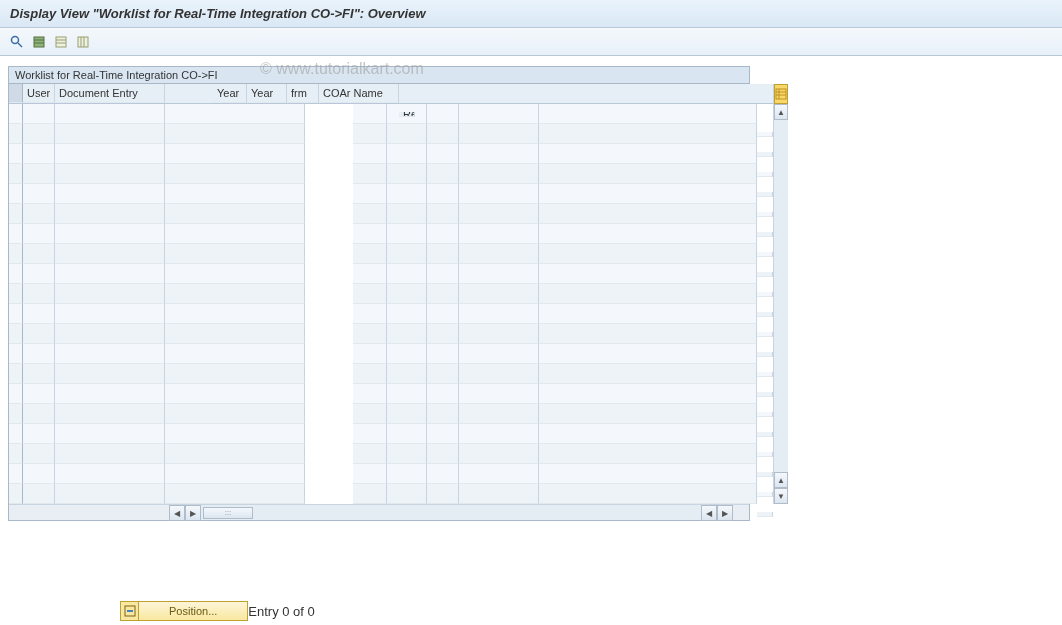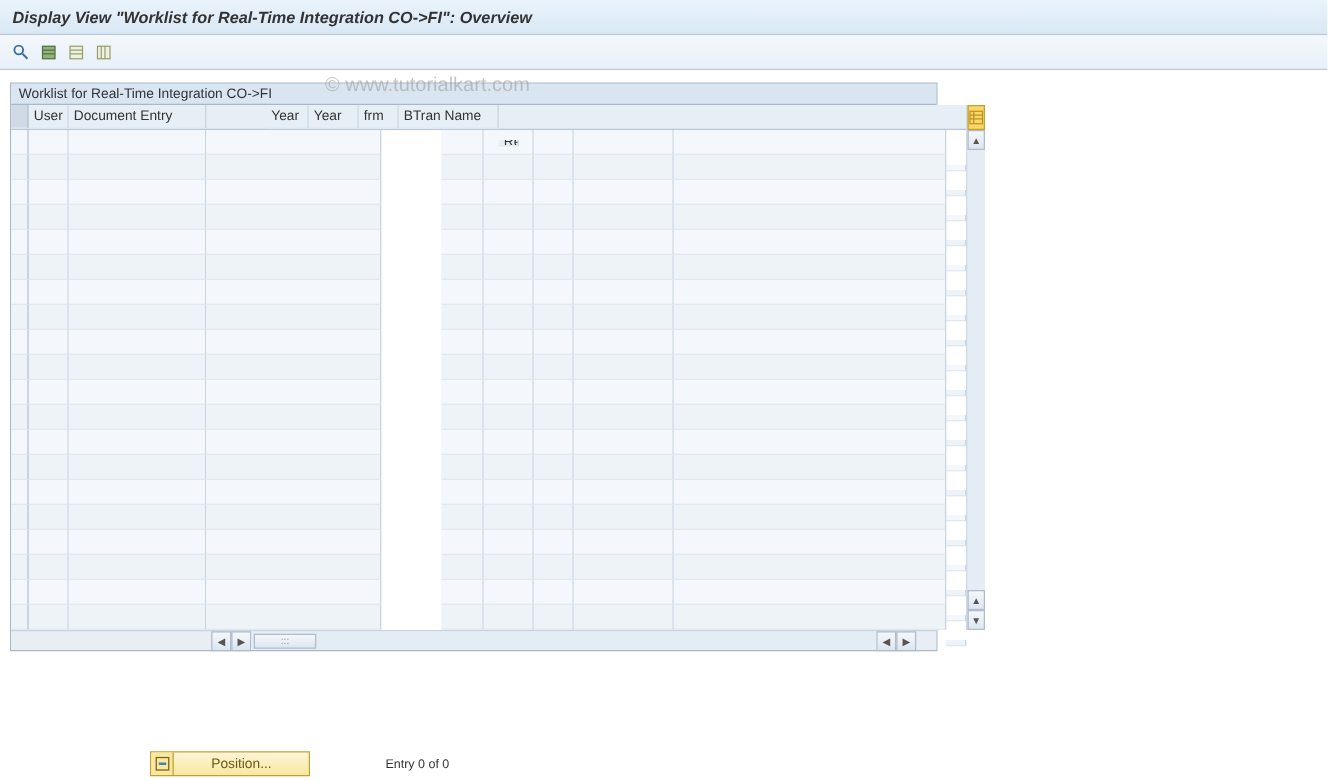--- a/index.html
+++ b/index.html
@@ -156,21 +156,20 @@
       margin-left:2px;
       display:flex;align-items:center;justify-content:center;
       font-size:8px;color:#88a;
     }
     .footer-bar {
       position:absolute;
       bottom:2px; left:0; right:0;
       display:flex;
       align-items:center;
       padding: 2px 0;
-      gap: 60px;
       padding-left:120px;
     }
     .position-btn {
       display:flex;
       align-items:center;
       border:1px solid #c0a030;
       background: linear-gradient(to bottom,#fef5d8,#f8e8a0);
       height:20px;
       cursor:pointer;
     }
@@ -179,21 +178,21 @@
       background:#f8e8a0;
       border-right:1px solid #c0a030;
       display:flex;align-items:center;justify-content:center;
     }
     .position-btn .label-part{
       padding: 0 30px;
       color:#6a5a10;
       font-size:11px;
     }
     .entry-text {
-      font-size:10px;
+      font-size:13px;
       color:#333;
     }
     .watermark {
       position:absolute;
       top:36px; left:260px;
       font-size:16px;
       color: rgba(160,160,160,0.6);
       font-family: Liberation Sans, sans-serif;
       pointer-events:none;
       margin-top:24px;
@@ -241,21 +240,21 @@
     <div class="table-title">Worklist for Real-Time Integration CO-&gt;FI</div>
     <div class="table-wrapper">
       <div class="table-main">
         <div class="table-header-row">
           <div class="th sel"></div>
           <div class="th col-coar">User</div>
           <div class="th col-docnum">Document Entry</div>
           <div class="th col-year">Year</div>
           <div class="th col-btran">Year</div>
           <div class="th col-frm">frm</div>
-          <div class="th col-user">BTran Name</div>
+          <div class="th col-user">COAr Name</div>
           <div class="th col-last">Re</div>
         </div>
         <div id="table-body">
             <div class="table-data-row">
               <div class="td sel"></div>
               <div class="td col-coar"></div>
               <div class="td col-docnum"></div>
               <div class="td col-applog"></div>
               <div class="td col-year"></div>
               <div class="td col-btran"></div>

